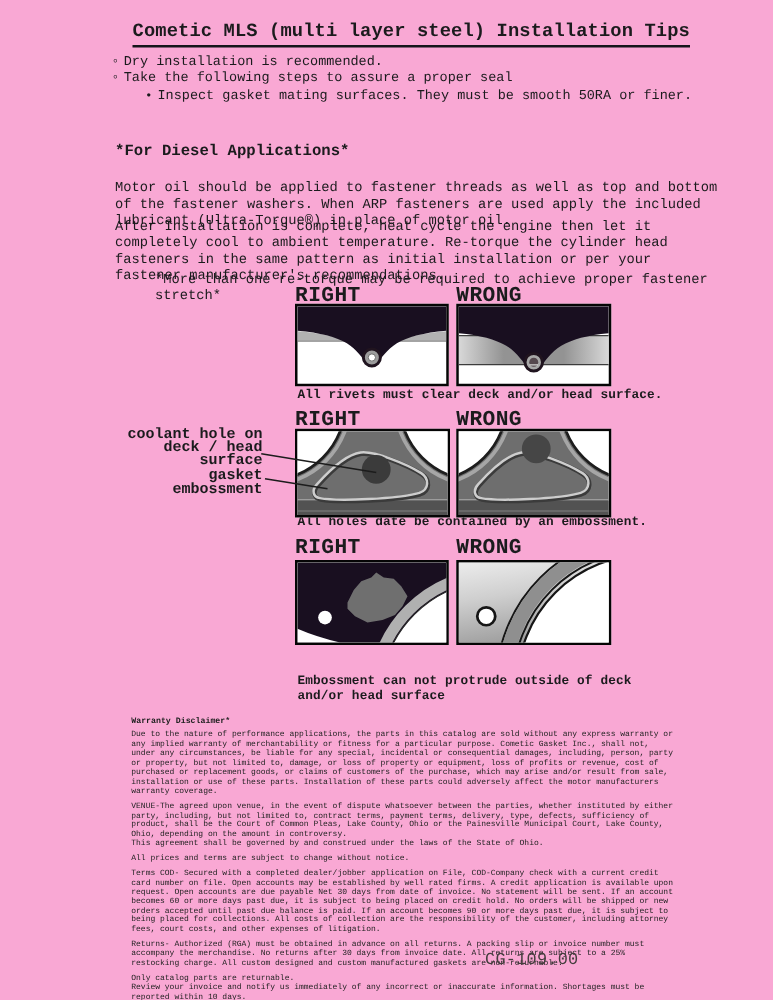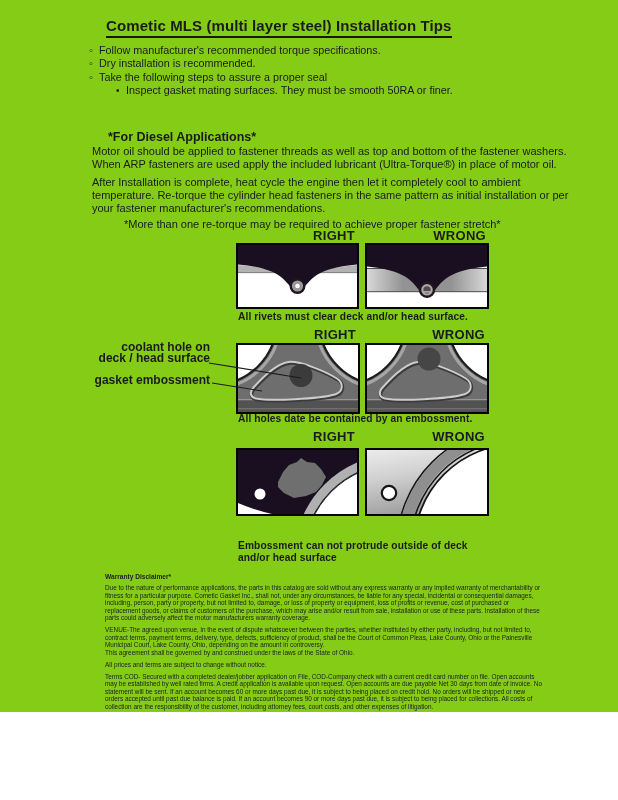--- a/index.html
+++ b/index.html
@@ -1,55 +1,51 @@
 <!DOCTYPE html>
 <html><head>
 <meta charset="utf-8">
 <style>
   html,body{margin:0;padding:0;background:#ffffff;}
-  .page{position:relative;width:618px;height:712px;background:#84cc16;overflow:hidden;
-        font-family:Liberation Sans, sans-serif;color:#1b1b1d;}
+  .page{position:relative;width:618px;height:800px;background:#f9a8d4;overflow:hidden;
+        font-family:Liberation Mono, monospace;color:#1b1b1d;}
   .title{position:absolute;left:106px;top:17px;margin:0;font-size:15px;font-weight:bold;
          letter-spacing:.1px;border-bottom:2px solid #15151a;padding-bottom:2px;}
   .tips{position:absolute;left:89px;top:44px;width:482px;font-size:10.8px;line-height:13.3px;}
   .blt{position:relative;padding-left:10px;}
   .blt.sub{padding-left:37px;}
   .bullet{position:absolute;left:0;top:0;width:9px;}
   .blt.sub .bullet{left:27px;}
   .bullet.circle::before{content:"\25E6";font-size:11px;}
   .bullet.dot::before{content:"\2022";font-size:10px;}
-  .dheading{position:absolute;left:92px;top:114px;margin:16px;font-size:12.5px;font-weight:bold;}
+  .dheading{position:absolute;left:92px;top:114px;margin:0;font-size:12.5px;font-weight:bold;}
   .para{position:absolute;left:92px;width:482px;font-size:11px;line-height:13.1px;}
   #para1{top:134px;}
   #para2{top:165px;}
   #note{top:207px;margin-left:32px;}
-  .dlabel{position:absolute;width:119px;text-align:right;font-size:13px;font-weight:bold;letter-spacing:.3px;}
+  .dlabel{position:absolute;width:119px;text-align:left;font-size:17px;font-weight:bold;letter-spacing:.3px;}
   .dbox{position:absolute;display:block;border:2px solid #050505;background:#fff;z-index:1;}
   .caption{position:absolute;left:238px;font-size:10.2px;font-weight:bold;letter-spacing:.1px;line-height:11.6px;}
   .sidelabel{position:absolute;left:88px;width:122px;text-align:right;
              font-size:12px;font-weight:bold;line-height:10.6px;}
   #leaders{position:absolute;left:205px;top:352px;z-index:6;}
   .legal{position:absolute;left:105px;top:573px;width:437px;font-size:6.4px;line-height:7.45px;color:#222;}
   .legal .lh{margin:0 0 4px 0;font-weight:bold;font-size:6.6px;}
   .legal p{margin:0 0 4.6px 0;}
   .legal p.tight{margin-bottom:0;}
   .pagenum{position:absolute;left:388px;top:761px;font-size:13.5px;color:#453e3e;letter-spacing:.2px;}
 </style>
 </head>
 <body>
 
 <div class="page">
 
   <h1 class="title">Cometic MLS (multi layer steel) Installation Tips</h1>
 
   <div class="tips">
-    <div class="blt">
-      <span class="bullet circle"></span>
-      <span>Follow manufacturer's recommended torque specifications.</span>
-    </div>
     <div class="blt">
       <span class="bullet circle"></span>
       <span>Dry installation is recommended.</span>
     </div>
     <div class="blt">
       <span class="bullet circle"></span>
       <span>Take the following steps to assure a proper seal</span>
     </div>
     <div class="blt sub">
       <span class="bullet dot"></span>

